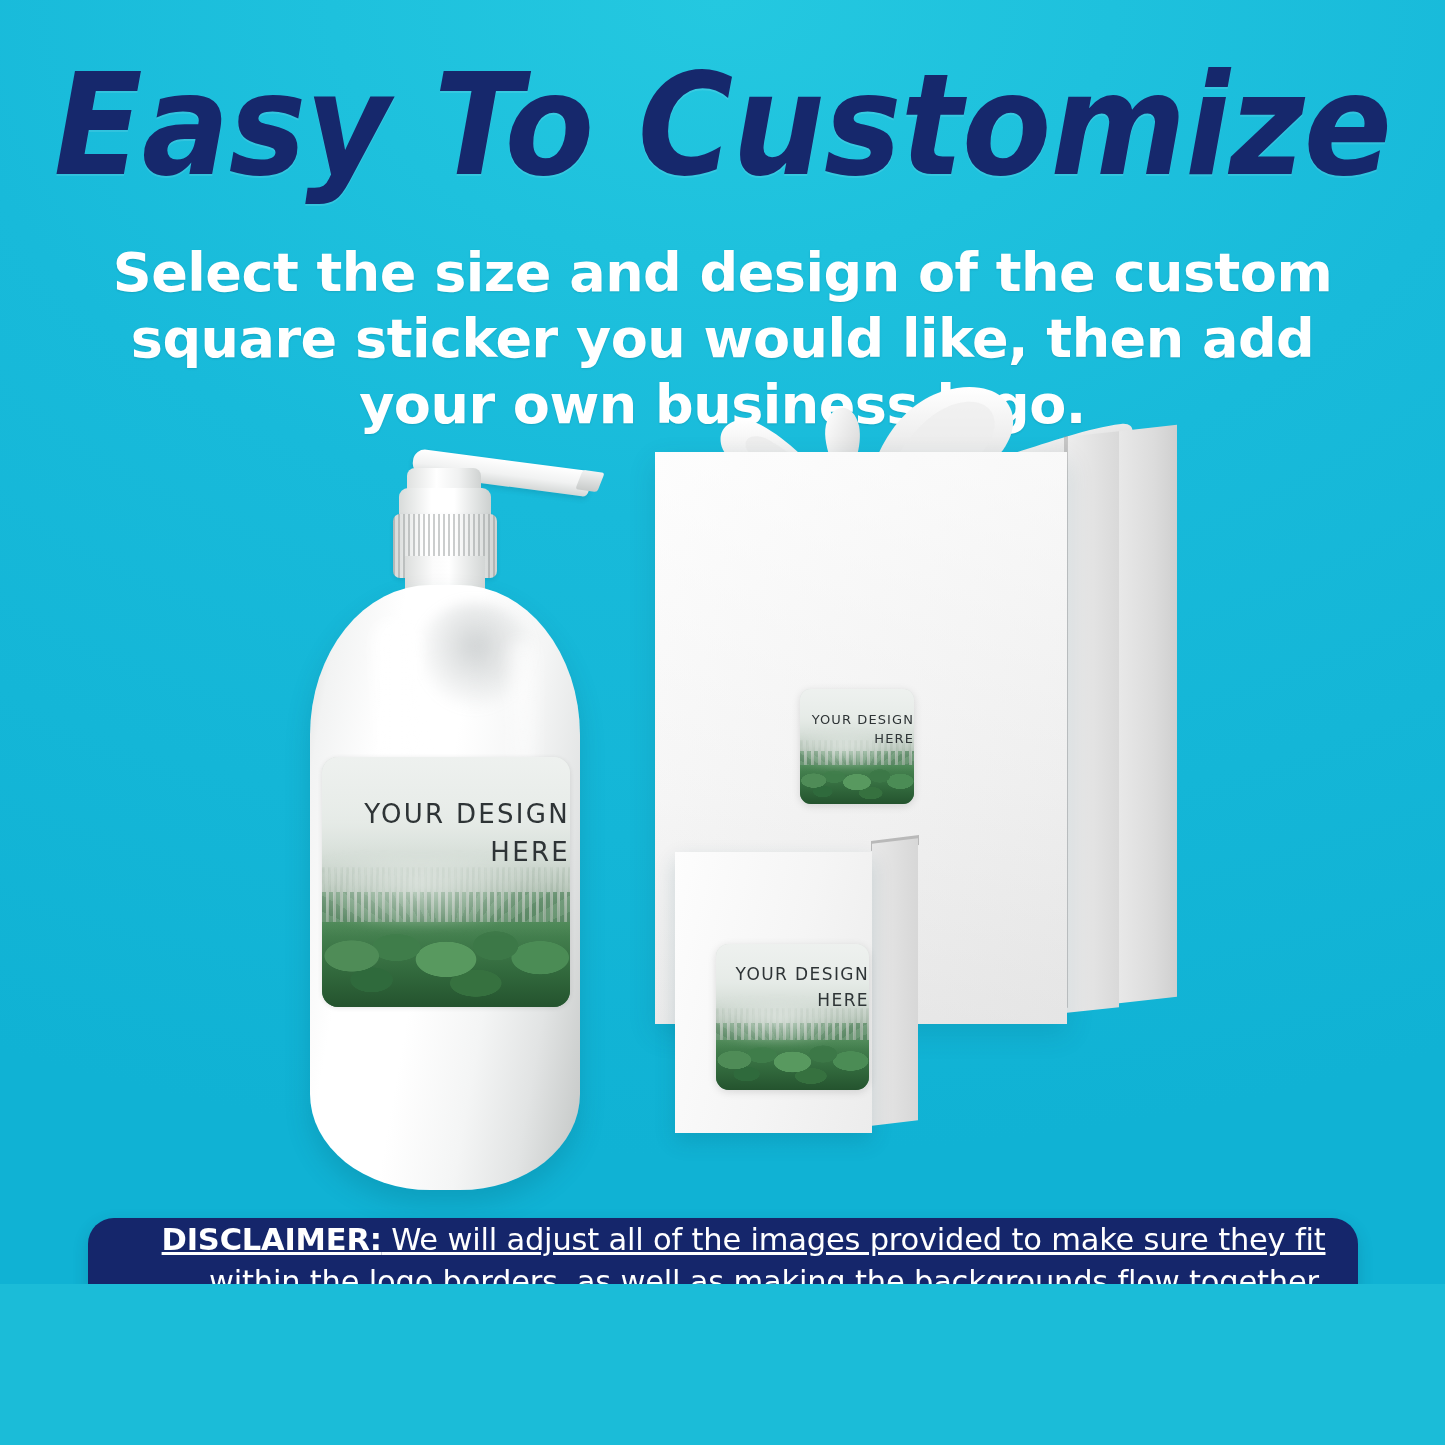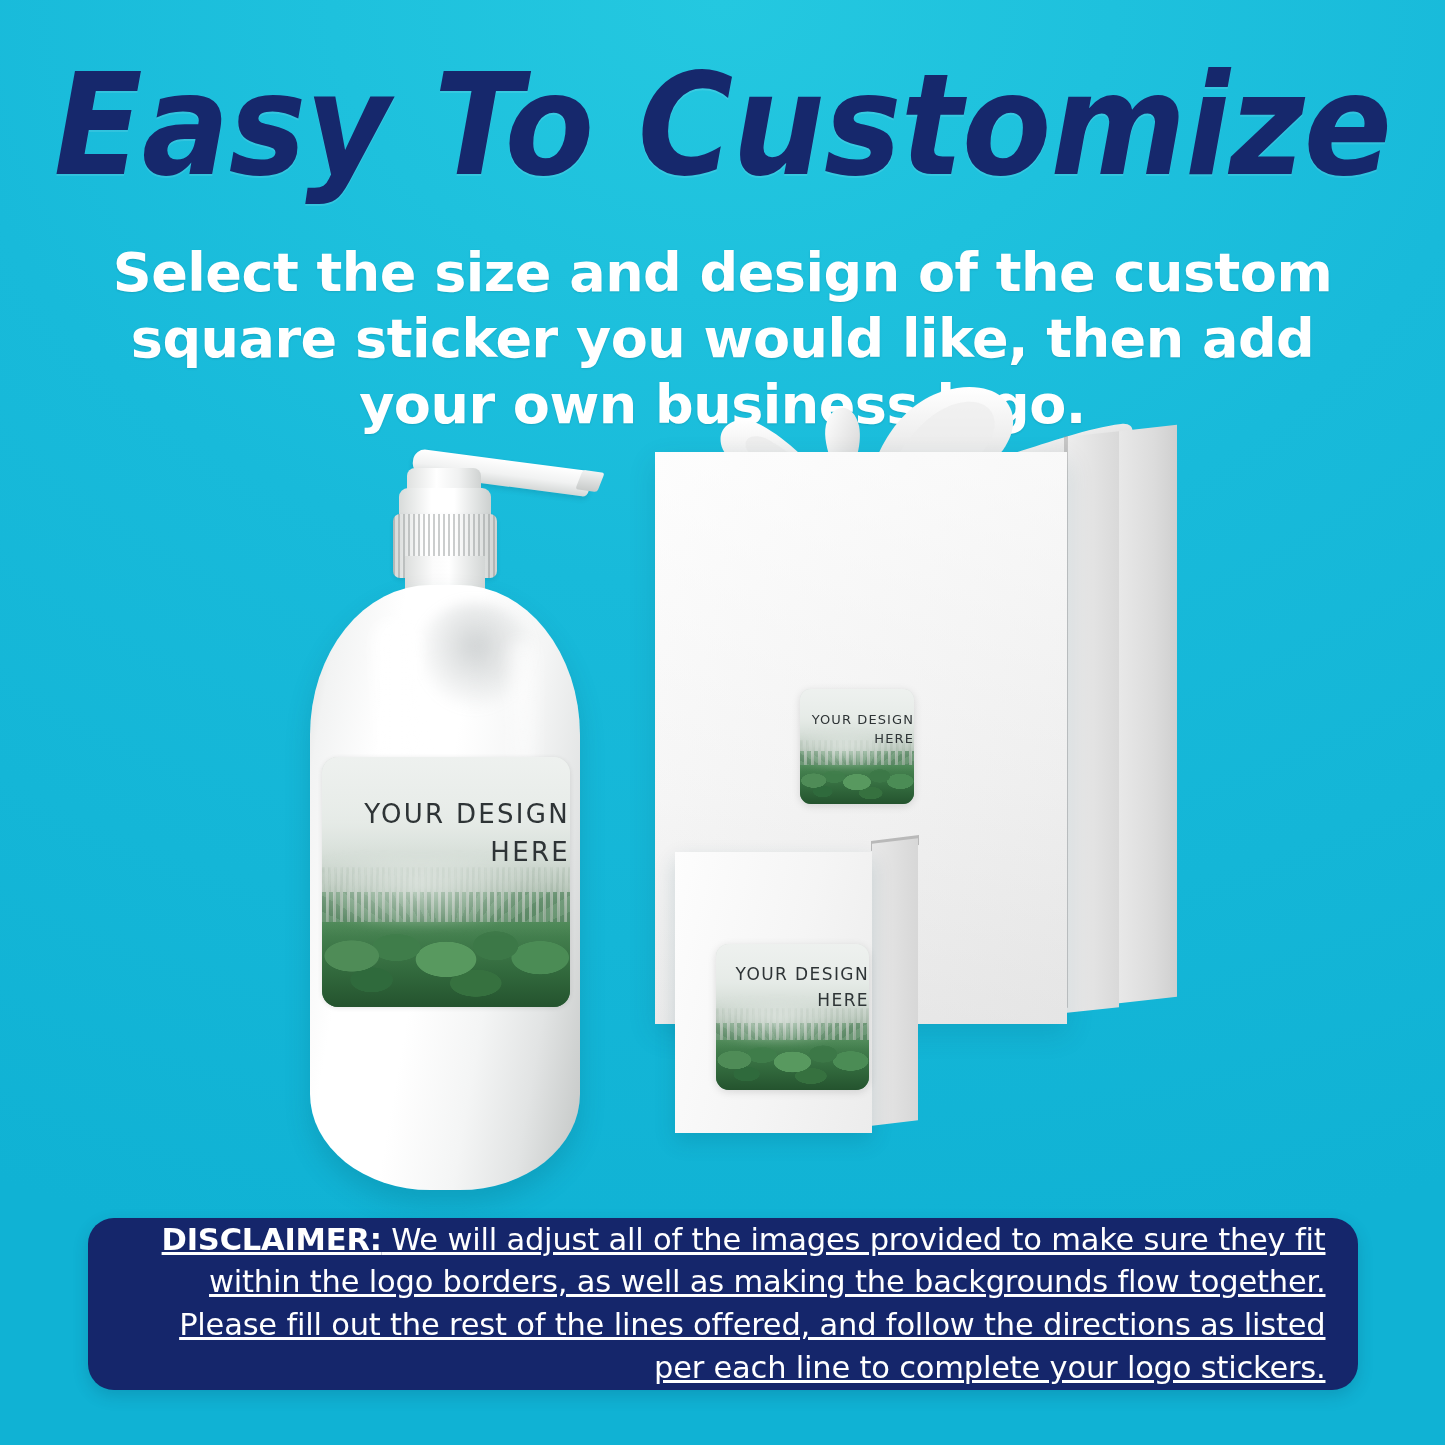--- a/index.html
+++ b/index.html
@@ -7,21 +7,21 @@
   body {
     font-family:"Liberation Sans", sans-serif;
     background:#1bbcd8;
     overflow:hidden;
     position:relative;
   }
 
   
   #poster{
     position:absolute; inset:0;
-    width:1445px; height:1445px;
+    width:1445px; height:1284px;
     background:
       radial-gradient(120% 90% at 50% 0%, #24c8e0 0%, #18bada 45%, #10b2d4 100%);
     overflow:hidden;
   }
 
   
   .headline{
     position:absolute;
     top:56px; left:0; width:100%;
     text-align:center;

